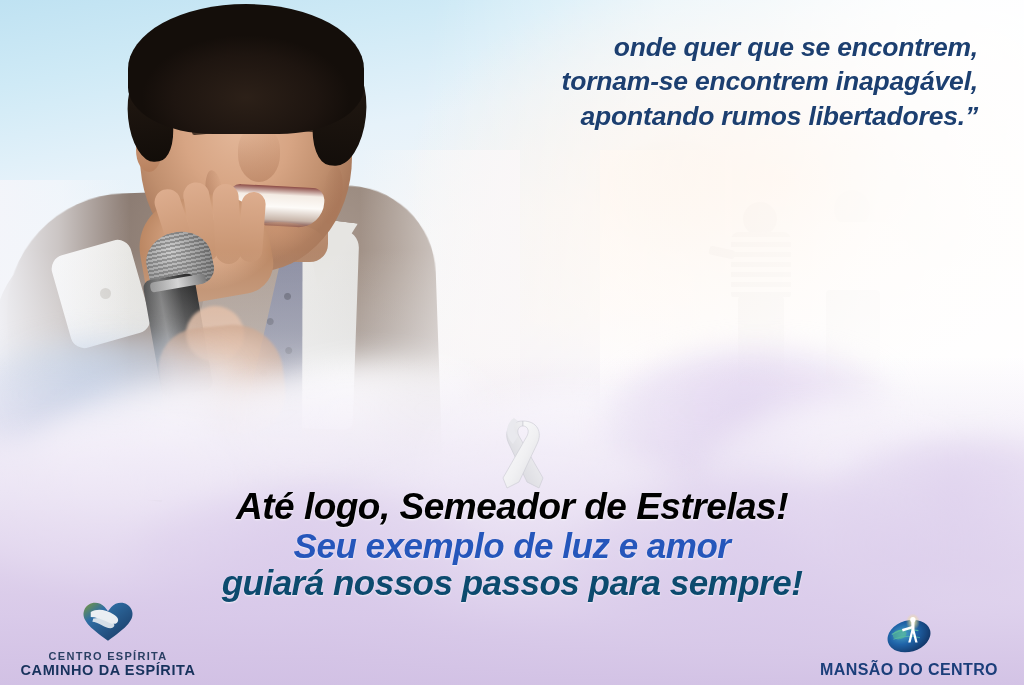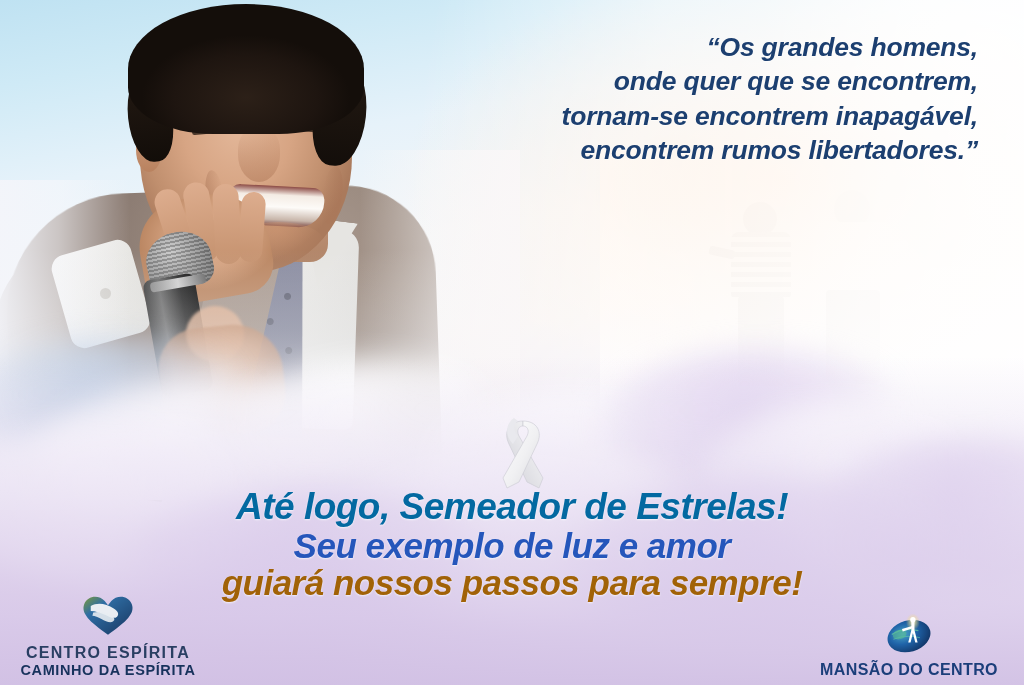--- a/index.html
+++ b/index.html
@@ -315,34 +315,34 @@
   
   .ribbon{position:absolute;left:487px;top:410px;width:72px;height:82px;}
 
   
   .headline{
     position:absolute;left:0;top:487px;width:1024px;text-align:center;
     font-style:italic;font-weight:bold;
     line-height:1.07;
     letter-spacing:-.5px;
   }
-  .headline .h1{display:block;font-size:37px;color:#0369a1;
+  .headline .h1{display:block;font-size:37px;color:#000000;
     text-shadow:0 1px 2px rgba(255,255,255,.7);font-style:italic;}
   .headline .h2{display:block;font-size:35px;color:#2556bb;
     text-shadow:0 1px 2px rgba(255,255,255,.7);}
-  .headline .h3{display:block;font-size:35px;color:#a16207;
+  .headline .h3{display:block;font-size:35px;color:#0c4a6e;
     text-shadow:0 1px 2px rgba(255,255,255,.7);}
 
   
   .logo-block{position:absolute;bottom:6px;text-align:center;}
   #logo-left{left:10px;width:196px;}
   #logo-right{right:8px;width:214px;}
   .logo-mark{margin:0 auto 2px;}
   .logo-t1{
-    font-size:16px;font-weight:bold;letter-spacing:1.3px;color:#2a3f63;line-height:1.15;
+    font-size:11px;font-weight:bold;letter-spacing:1.3px;color:#2a3f63;line-height:1.15;
   }
   .logo-t2{
     font-size:14.5px;font-weight:bold;letter-spacing:.6px;color:#17325c;line-height:1.15;
   }
   .logo-right-t{
     font-size:16px;font-weight:bold;letter-spacing:.4px;color:#1b3e7a;line-height:1.15;
   }
 </style>
 </head>
 <body>
@@ -429,24 +429,23 @@
     <div class="cl cl-w" style="left:700px;top:70px;width:340px;height:160px;"></div>
     <div class="cl cl-l" style="left:820px;top:110px;width:300px;height:150px;"></div>
     <div class="cl cl-w" style="left:330px;top:120px;width:420px;height:170px;"></div>
     <div class="cl cl-l" style="left:120px;top:160px;width:400px;height:150px;"></div>
     <div class="cl cl-l" style="left:560px;top:150px;width:420px;height:160px;"></div>
   </div>
 
   <div class="bg-layer lav-bottom"></div>
 
   <div class="quote">
-    <span class="ln">“Os grandes homens,</span>
     <span class="ln">onde quer que se encontrem,</span>
     <span class="ln">tornam-se encontrem inapagável,</span>
-    <span class="ln">encontrem rumos libertadores.”</span>
+    <span class="ln">apontando rumos libertadores.”</span>
   </div>
 
   <div class="ribbon">
     <svg viewBox="0 0 72 82" width="72" height="82" aria-hidden="true">
       <defs>
         <linearGradient id="rg" x1="0" y1="0" x2="1" y2="1">
           <stop offset="0%" stop-color="#ffffff"></stop>
           <stop offset="55%" stop-color="#f0f0f2"></stop>
           <stop offset="100%" stop-color="#d9d9de"></stop>
         </linearGradient>

